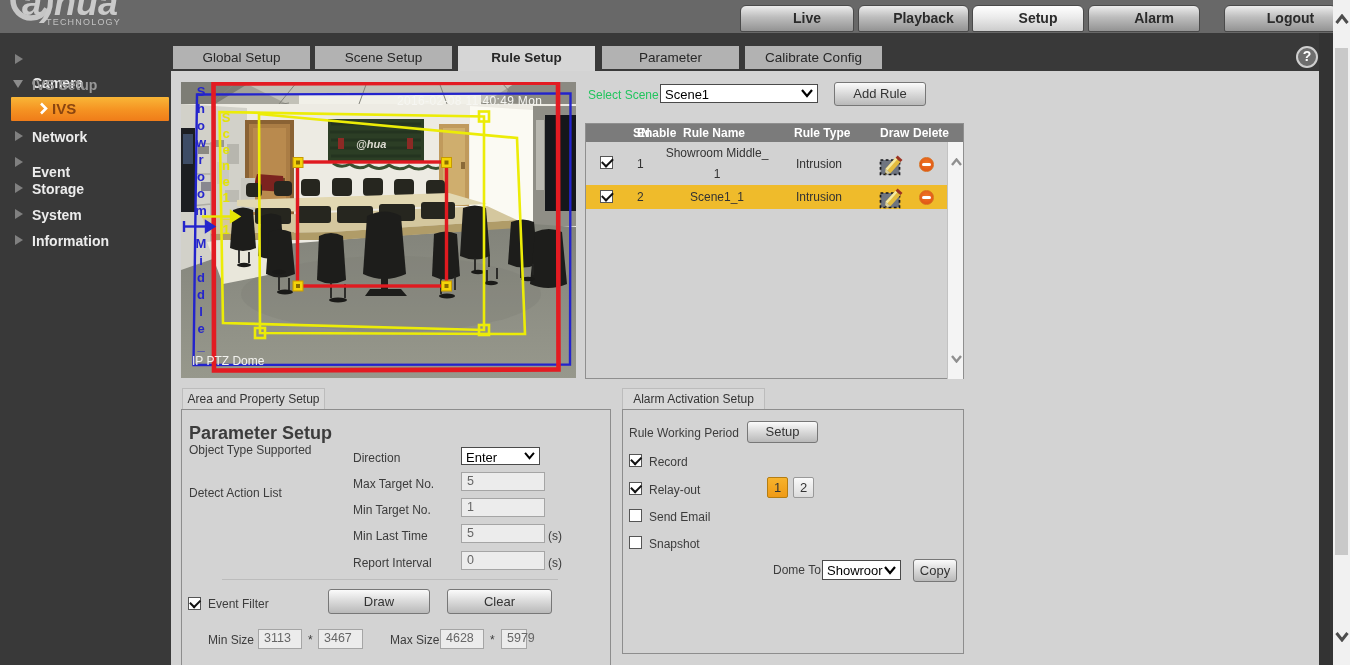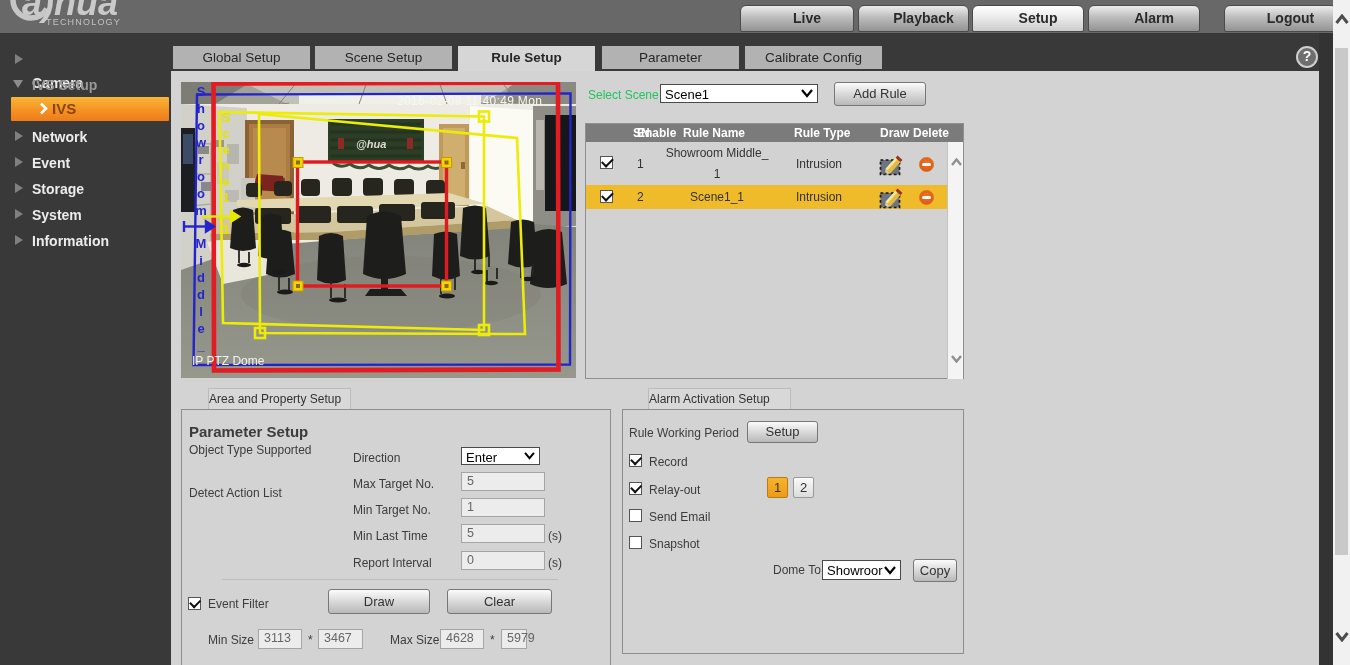--- a/index.html
+++ b/index.html
@@ -53,21 +53,21 @@
 #row2 { position:absolute; left:0; top:61px; width:361px; height:24px; background:#efbb2b; }
 .cell { position:absolute; font-size:12px; color:#333; }
 .cb { position:absolute; width:13px; height:13px; background:#fff; border:1px solid #555; }
 .cb.checked:after { content:""; position:absolute; left:1px; top:0.5px; width:8.5px; height:5px; border-left:2.6px solid #111; border-bottom:2.6px solid #111; transform:rotate(-45deg); }
 .delic { position:absolute; width:15px; height:15px; border-radius:50%;
   background:radial-gradient(circle at 50% 40%, #ef7724, #dd4d12); border:1px solid #d96f1e; }
 .delic:after { content:""; position:absolute; left:2px; top:5px; width:9px; height:3px; background:#fff; border-radius:2px; }
 #tscroll { position:absolute; left:361px; top:18px; width:16px; height:237px; border-left:1px solid #c2c2c2; background:#f4f4f4; }
 
 
-.ptab { position:absolute; top:388px; height:21px; background:#d8d8d8; border:1px solid #bcbcbc; border-bottom:none; font-size:12px; color:#333; text-align:left; line-height:21px;margin-left:26px; }
+.ptab { position:absolute; top:388px; height:21px; background:#d8d8d8; border:1px solid #bcbcbc; border-bottom:none; font-size:12px; color:#333; text-align:center; line-height:21px; }
 .pbox { position:absolute; border:1px solid #8d8d8d; }
 .lbl { position:absolute; font-size:12px; color:#3c3c3c; }
 .whitebox { position:absolute; background:#fff; border:1px solid #8b8b8b; }
 .inp { position:absolute; background:#ececec; border:1px solid #a5a5a5; color:#666; font-size:12.5px; padding-left:5px; line-height:17px; }
 .cbx { position:absolute; width:13px; height:13px; background:#fff; border:1px solid #555; }
 .cbx.on:after { content:""; position:absolute; left:1px; top:0.5px; width:8px; height:4.5px; border-left:2.4px solid #111; border-bottom:2.4px solid #111; transform:rotate(-45deg); }
 .cbx.gray:after { content:""; position:absolute; left:1px; top:0.5px; width:8px; height:4.5px; border-left:2.4px solid #999; border-bottom:2.4px solid #999; transform:rotate(-45deg); }
 </style>
 </head>
 <body>
@@ -91,21 +91,21 @@
 <div class="snav dim" style="top:77px;">IVS Setup</div>
 <div class="abs" id="ivsbar">
     <svg style="position:absolute;left:28px;top:5px;" width="9" height="13" viewBox="0 0 9 13">
       <path d="M2,1.5 L7,6.5 L2,11.5" fill="none" stroke="#fff" stroke-width="2.6"></path>
     </svg>
     <span>IVS</span>
   </div>
 <div class="tri" style="left:15px;top:131px;border-left:8px solid #808080;border-top:5px solid transparent;border-bottom:5px solid transparent;"></div>
 <div class="snav" style="top:129px;">Network</div>
 <div class="tri" style="left:15px;top:157px;border-left:8px solid #808080;border-top:5px solid transparent;border-bottom:5px solid transparent;"></div>
-<div class="snav" style="top:155px;">Event</div>
+<div class="snav" style="top:164px;">Event</div>
 <div class="tri" style="left:15px;top:183px;border-left:8px solid #808080;border-top:5px solid transparent;border-bottom:5px solid transparent;"></div>
 <div class="snav" style="top:181px;">Storage</div>
 <div class="tri" style="left:15px;top:209px;border-left:8px solid #808080;border-top:5px solid transparent;border-bottom:5px solid transparent;"></div>
 <div class="snav" style="top:207px;">System</div>
 <div class="tri" style="left:15px;top:235px;border-left:8px solid #808080;border-top:5px solid transparent;border-bottom:5px solid transparent;"></div>
 <div class="snav" style="top:233px;">Information</div>
 
 <div class="abs" id="content"></div>
 <div class="tab" style="left:173px;">Global Setup</div>
 <div class="tab" style="left:315px;">Scene Setup</div>
@@ -362,21 +362,21 @@
         <path d="M1,7 L5.5,1.5 L10,7" fill="none" stroke="#8f8f8f" stroke-width="2.4"></path>
       </svg>
     <svg style="position:absolute;left:3px;top:213px;" width="11" height="8" viewBox="0 0 11 8">
         <path d="M1,1 L5.5,6.5 L10,1" fill="none" stroke="#8f8f8f" stroke-width="2.4"></path>
       </svg>
   </div>
 </div>
 
 <div class="ptab" style="left:182px;width:143px;">Area and Property Setup</div>
 <div class="pbox" style="left:181px;top:409px;width:430px;height:256px;border-bottom:none;">
-  <div class="lbl" style="left:7px;top:13px;font-weight:bold;font-size:15px;">Parameter Setup</div>
+  <div class="lbl" style="left:7px;top:13px;font-weight:bold;font-size:18px;">Parameter Setup</div>
   <div class="lbl" style="left:7px;top:33px;">Object Type Supported</div>
   <div class="lbl" style="left:7px;top:76px;">Detect Action List</div>
   <div class="lbl" style="left:171px;top:41px;">Direction</div>
   <div class="dd" style="left:279px;top:37px;width:79px;height:18px;">
     <span style="font-size:13px;">Enter</span>
     <svg width="11" height="8" viewBox="0 0 12 9">
         <path d="M1,1 L6,7 L11,1" fill="none" stroke="#000" stroke-width="2.2"></path>
       </svg>
   </div>
   <div class="lbl" style="left:171px;top:67px;">Max Target No.</div>

